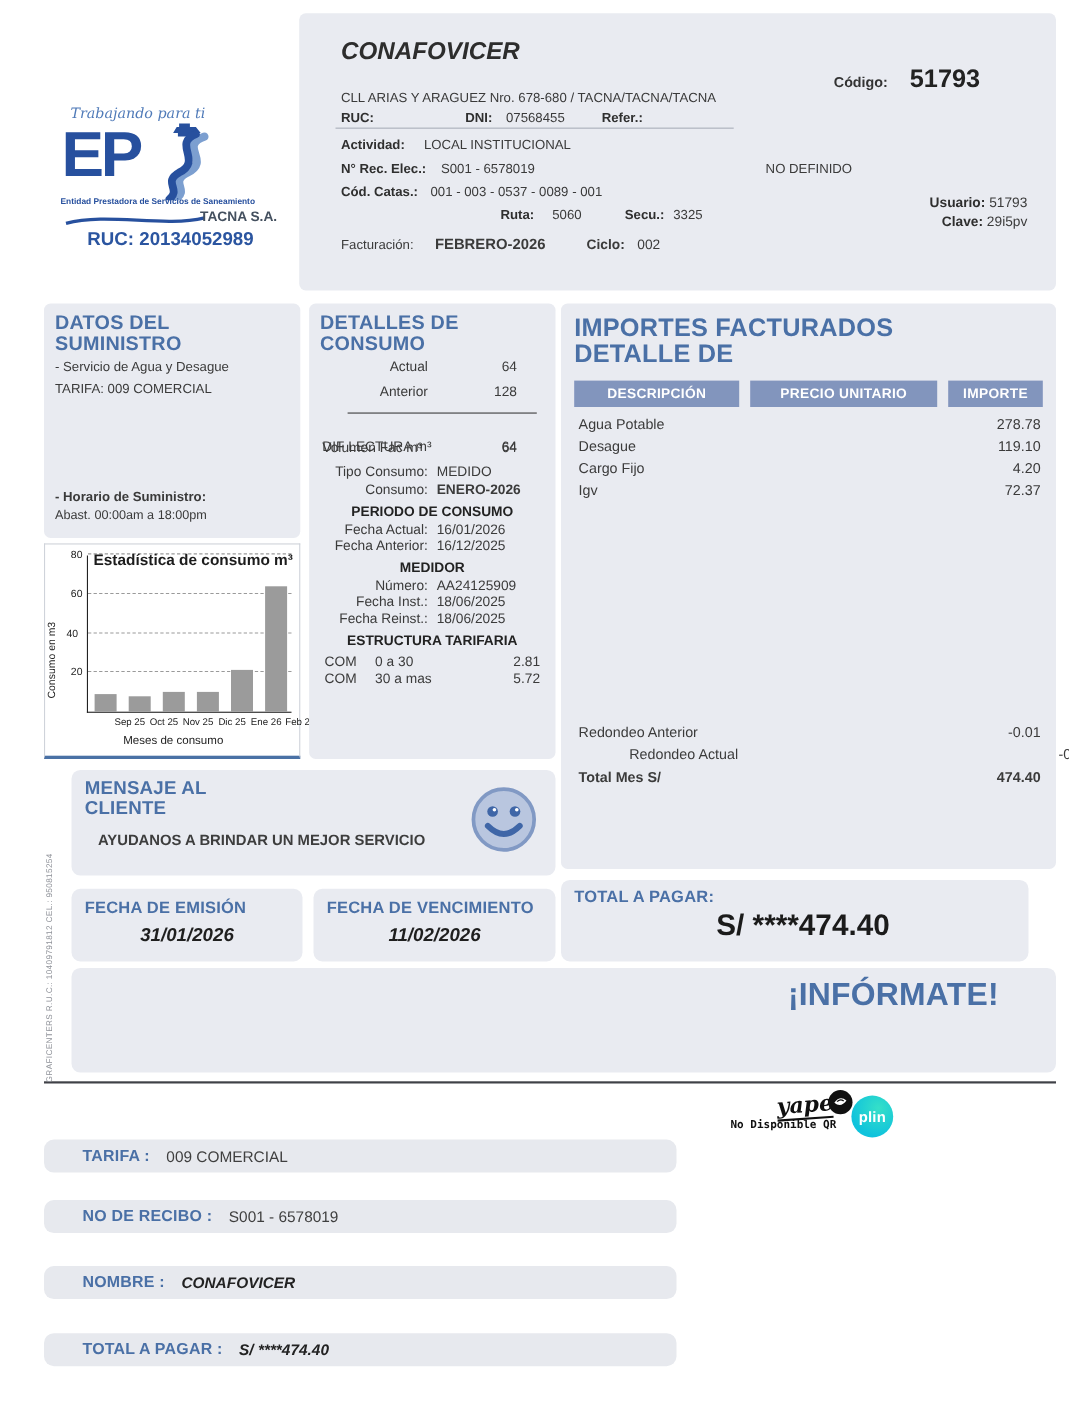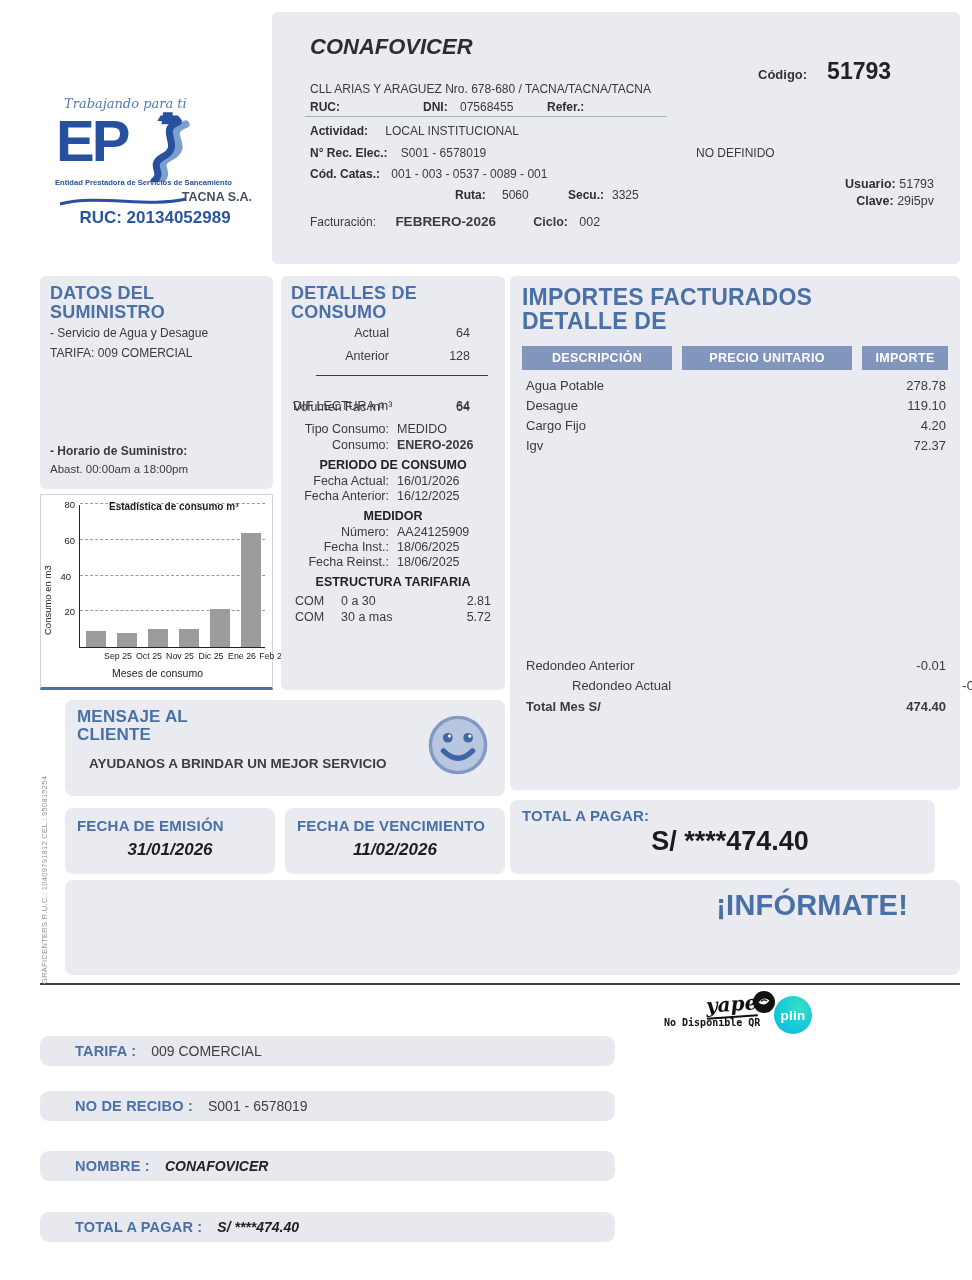--- a/index.html
+++ b/index.html
@@ -49,21 +49,21 @@
   .ciclo-val{margin-left:8px;font-size:12.5px;}
 
   
   .datos-panel{left:40px;top:276px;width:233px;height:213px;}
   .datos-title{left:10px;top:8px;width:170px;font-size:18px;}
   .datos-line{font-size:12px;color:#3a3a3a;}
 
   
   .chart-panel{left:40px;top:494px;width:233px;height:196px;position:absolute;background:#fff;
     border:1px solid #cfd3da;border-bottom:3px solid #4a71a5;}
-  .chart-title{left:44px;top:6px;font-size:10px;font-weight:bold;color:#1c1c1c;margin-left:24px;}
+  .chart-title{left:44px;top:6px;font-size:14px;font-weight:bold;color:#1c1c1c;}
   .chart-plot{left:38px;top:10px;width:186px;height:143px;border-left:1.4px solid #222;border-bottom:1.4px solid #222;}
   .gridline{position:absolute;left:0;width:100%;border-top:1px dashed #9a9a9a;height:0;}
   .bar{position:absolute;bottom:0;background:var(--bar);}
   .ytick{position:absolute;width:26px;text-align:right;font-size:9.5px;color:#222;}
   .cat{position:absolute;top:156px;width:32px;text-align:center;font-size:8.8px;color:#222;margin-left:24px;}
   .ylabel{left:1px;top:28px;height:112px;writing-mode:vertical-rl;transform:rotate(180deg);font-size:9.5px;color:#222;}
   .xlabel{left:0;top:172px;width:233px;text-align:center;font-size:10.5px;color:#222;}
 
   
   .detalles-panel{left:281px;top:276px;width:224px;height:414px;}

